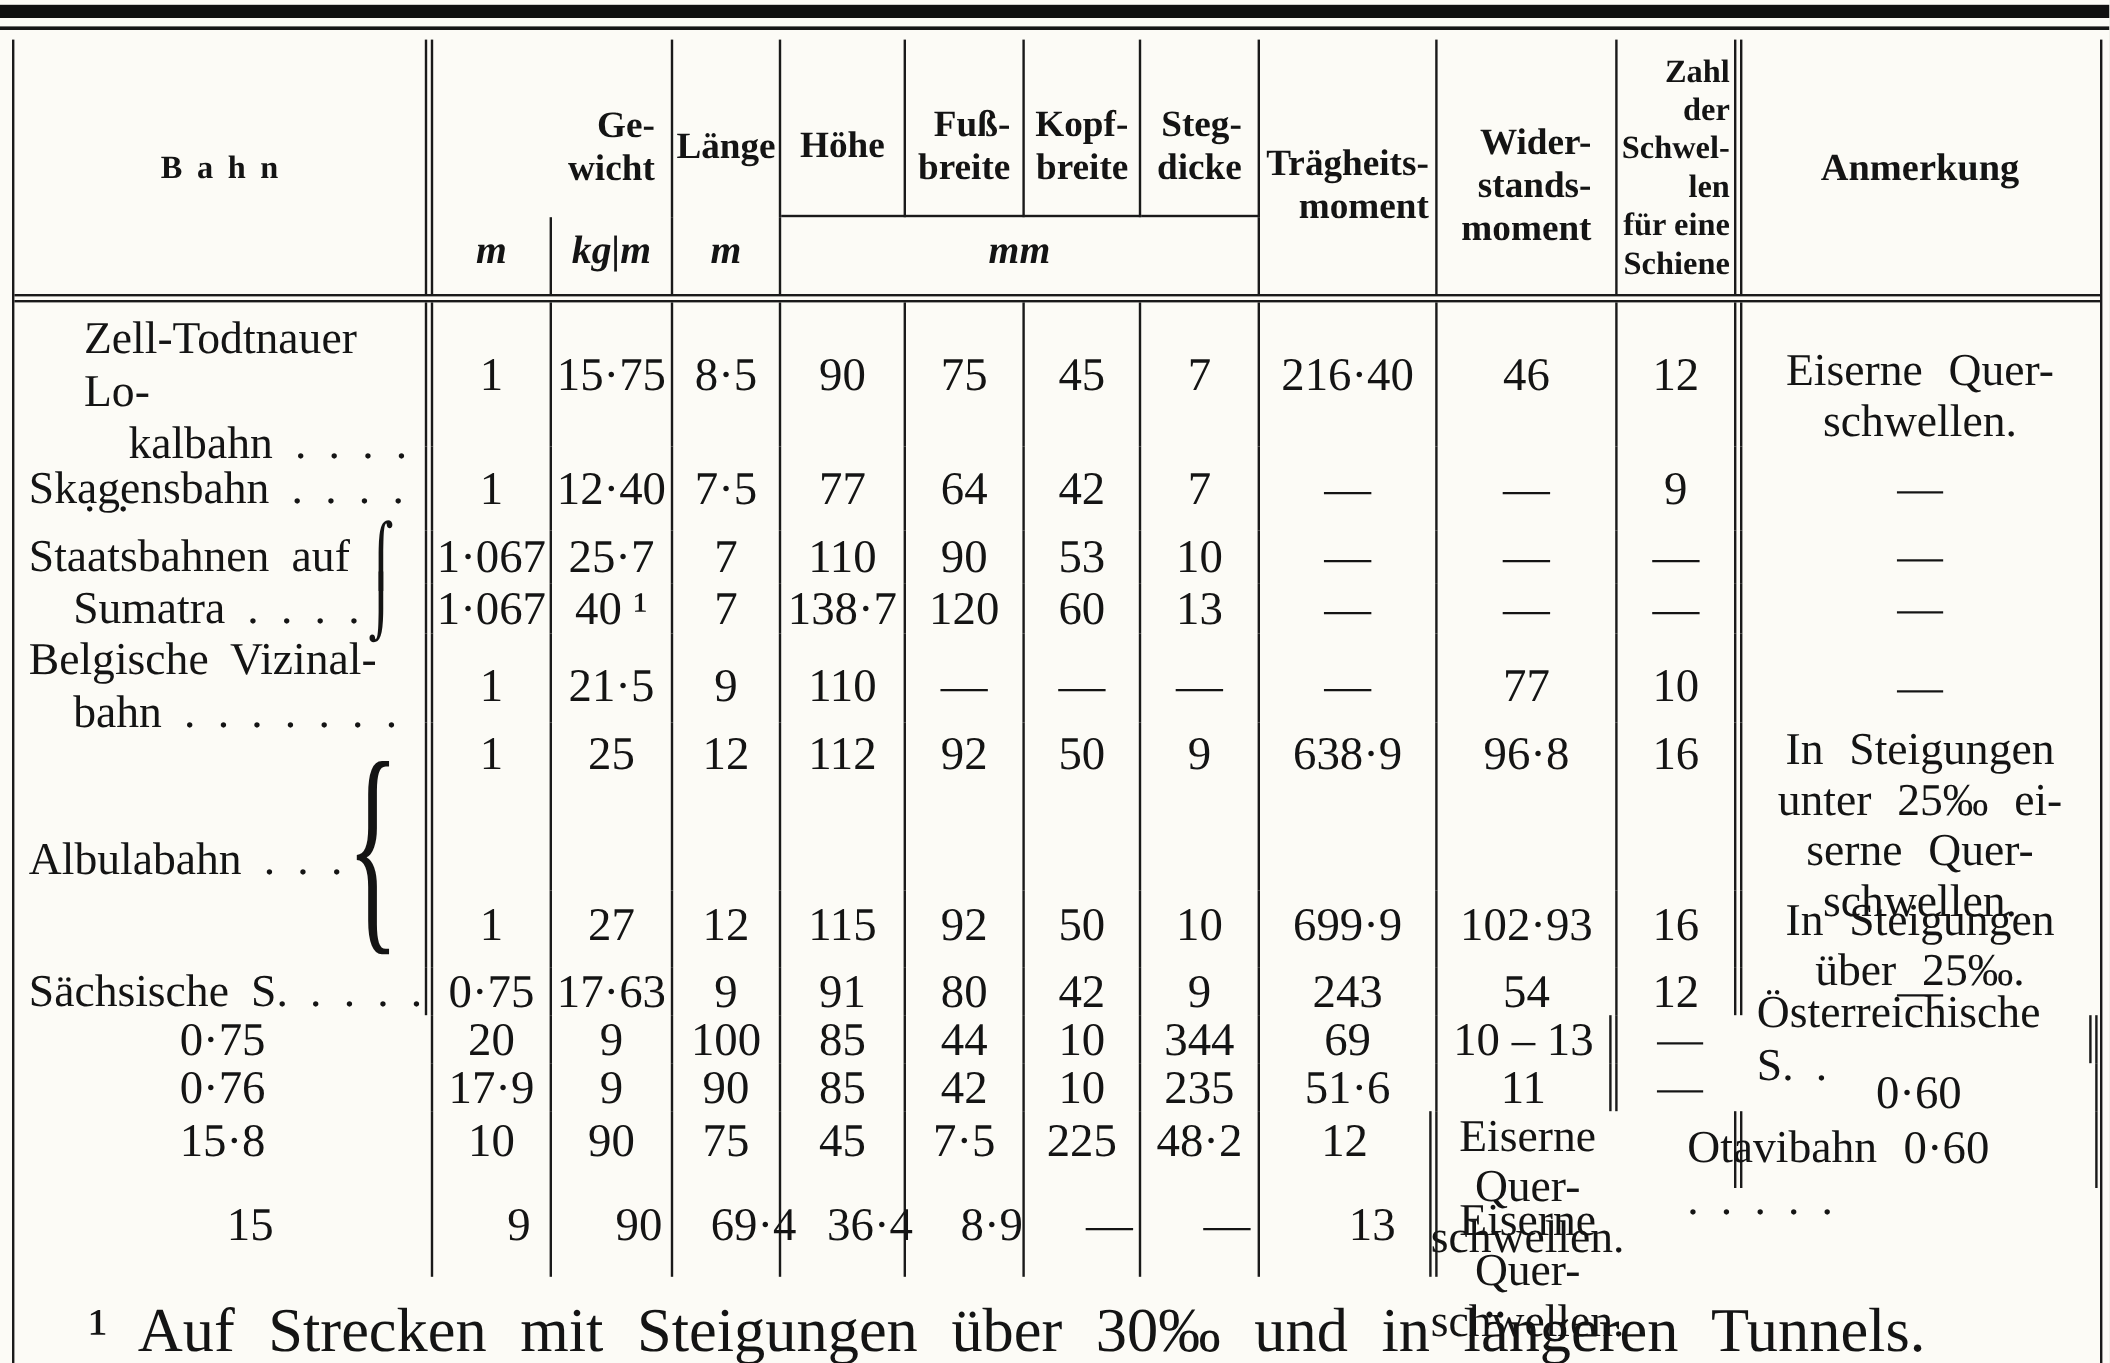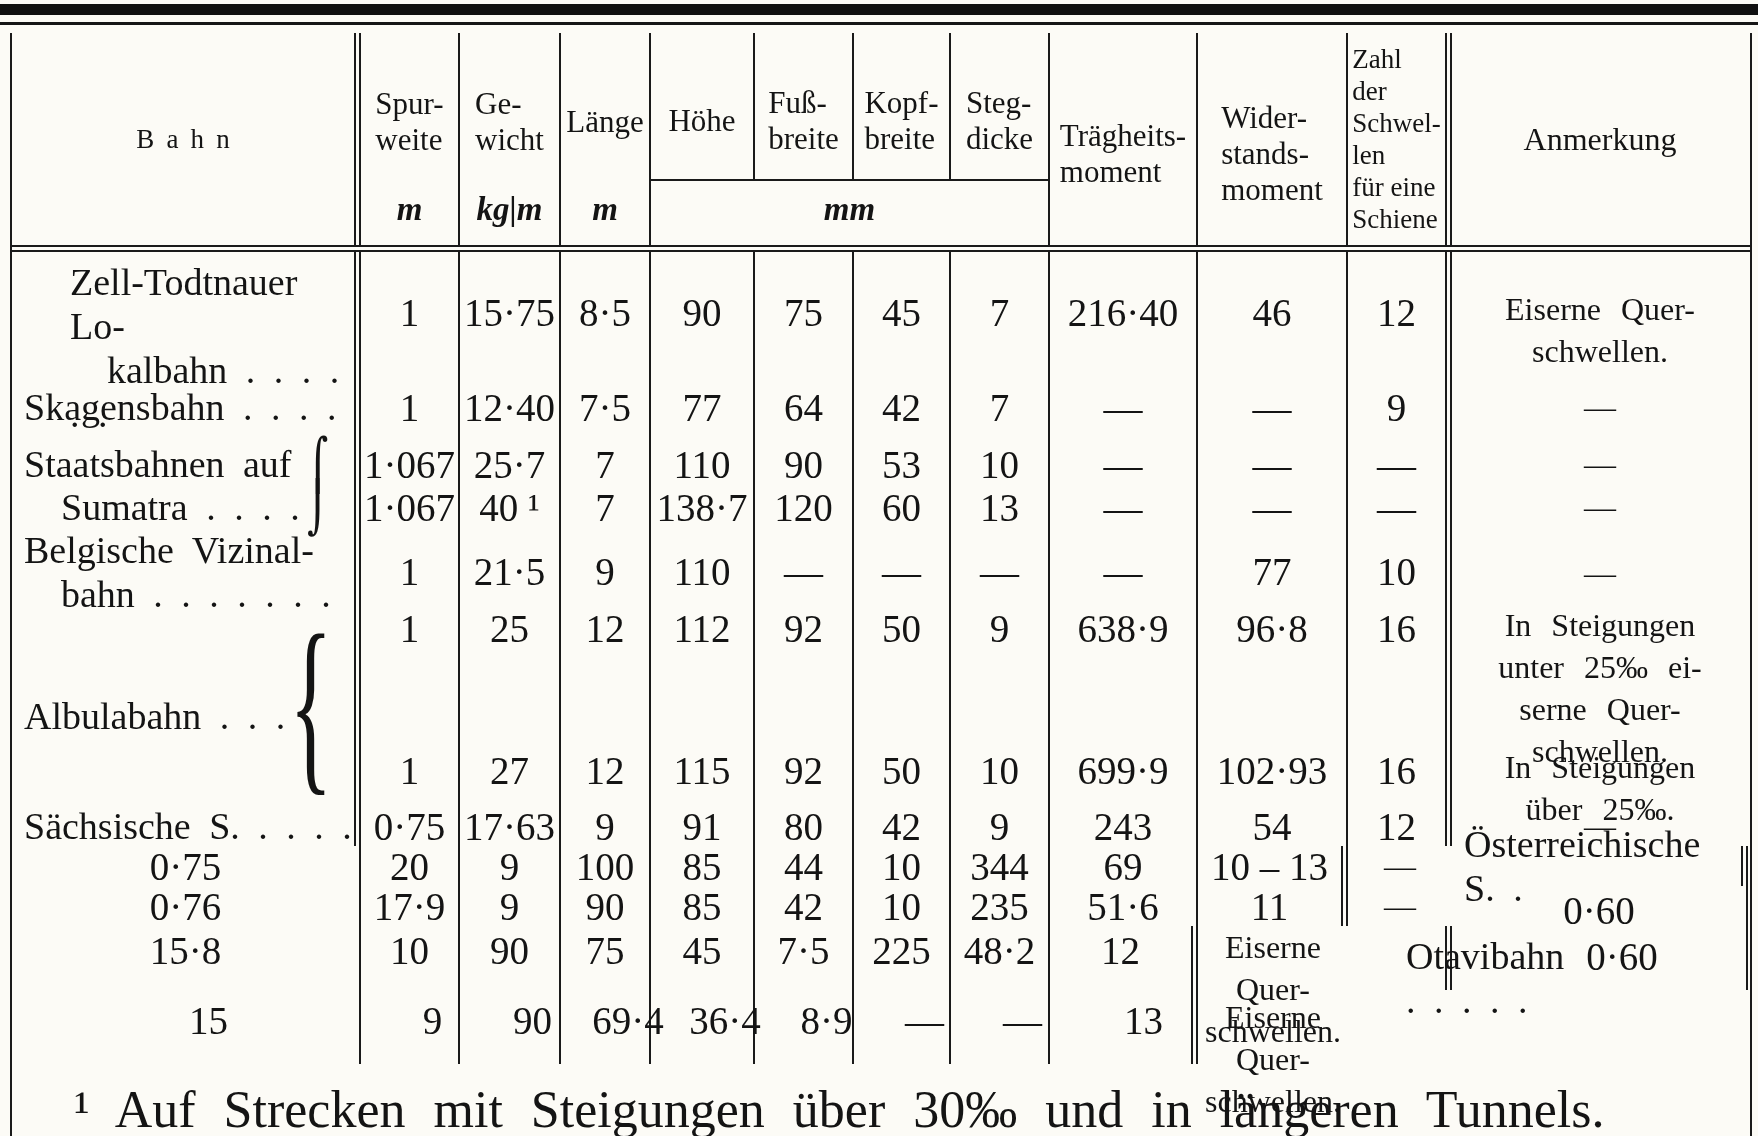--- a/index.html
+++ b/index.html
@@ -14,35 +14,35 @@
     border-left:2px solid #1a1a1a;border-right:2px solid #1a1a1a;}
   .grid{display:grid;
     grid-template-columns:349px 99px 101px 90px 104px 99px 97px 99px 148px 150px 104px 296px;}
   .header{grid-template-rows:148px 64px;border-bottom:7px double #1a1a1a;}
   .body{grid-template-rows:120px 70px 44px 42px 74px 140px 64px 40px 40px 40px 64px 74px;}
   .c{display:flex;align-items:center;justify-content:center;
      border-right:2px solid #1a1a1a;font-size:39px;box-sizing:border-box;}
   .dbl{border-right:7px double #1a1a1a;}
   .last{border-right:none;}
   
-  .hlab{font-size:31px;line-height:36px;white-space:pre-line;text-align:left;padding-top:30px;}
+  .hlab{font-size:31px;line-height:36px;white-space:pre-line;text-align:right;padding-top:30px;font-weight:bold;}
   .hA{grid-column:1;grid-row:1/3;font-size:27px;letter-spacing:.45em;padding-left:.45em;padding-top:0;}
   .hB{grid-column:2;grid-row:1}.hC{grid-column:3;grid-row:1}.hD{grid-column:4;grid-row:1}
   .hE{grid-column:5;grid-row:1}.hF{grid-column:6;grid-row:1}.hG{grid-column:7;grid-row:1}.hH{grid-column:8;grid-row:1}
   .mmline{border-bottom:2px solid #1a1a1a;}
   .hBu{grid-column:2;grid-row:2}.hCu{grid-column:3;grid-row:2}.hDu{grid-column:4;grid-row:2}
   .hMM{grid-column:5/9;grid-row:2}
   .unit{font-style:italic;font-weight:bold;font-size:33px;padding-bottom:8px;}
   .hI{grid-column:9;grid-row:1/3}.hJ{grid-column:10;grid-row:1/3}
   .hK{grid-column:11;grid-row:1/3;font-size:27px;line-height:32px;padding-top:0;}
   .hL{grid-column:12;grid-row:1/3;font-size:32px;padding-top:0;}
   
   .name{justify-content:flex-start;text-align:left;padding-left:12px;
         white-space:pre-wrap;line-height:44px;word-spacing:9px;font-size:38px;}
-  .anm{white-space:pre-wrap;text-align:center;line-height:42px;font-size:32px;
+  .anm{white-space:pre-wrap;text-align:center;line-height:42px;font-size:38px;
        word-spacing:12px;border-right:none;padding:0 4px;}
   .top{align-items:flex-start;}
   .bot{align-items:flex-end;}
   .pt2{padding-top:2px;}.pt4{padding-top:4px;}.pt6{padding-top:6px;}.pt8{padding-top:8px;margin-left:46px;}
   .pb8{padding-bottom:8px;}
   .span2{grid-row:span 2;}
   .sbrace{margin-left:auto;margin-right:26px;font-family:"DejaVu Sans",sans-serif;
           font-size:40px;transform:scaleY(1.25);}
   .alb{position:relative;padding-left:28px;}
   .alb-label{position:absolute;left:12px;top:92px;}
@@ -54,22 +54,20 @@
 <body>
 
 <div class="page">
   <div class="rule-thick"></div>
   <div class="rule-thin"></div>
 
   <div class="tbl">
 
     <div class="grid header">
       <div class="c hlab hA dbl">Bahn</div>
-      <div class="c hlab hB">Spur-
-weite</div>
       <div class="c hlab hC">Ge-
 wicht</div>
       <div class="c hlab hD">Länge</div>
       <div class="c hlab hE mmline">Höhe</div>
       <div class="c hlab hF mmline">Fuß-
 breite</div>
       <div class="c hlab hG mmline">Kopf-
 breite</div>
       <div class="c hlab hH mmline">Steg-
 dicke</div>

